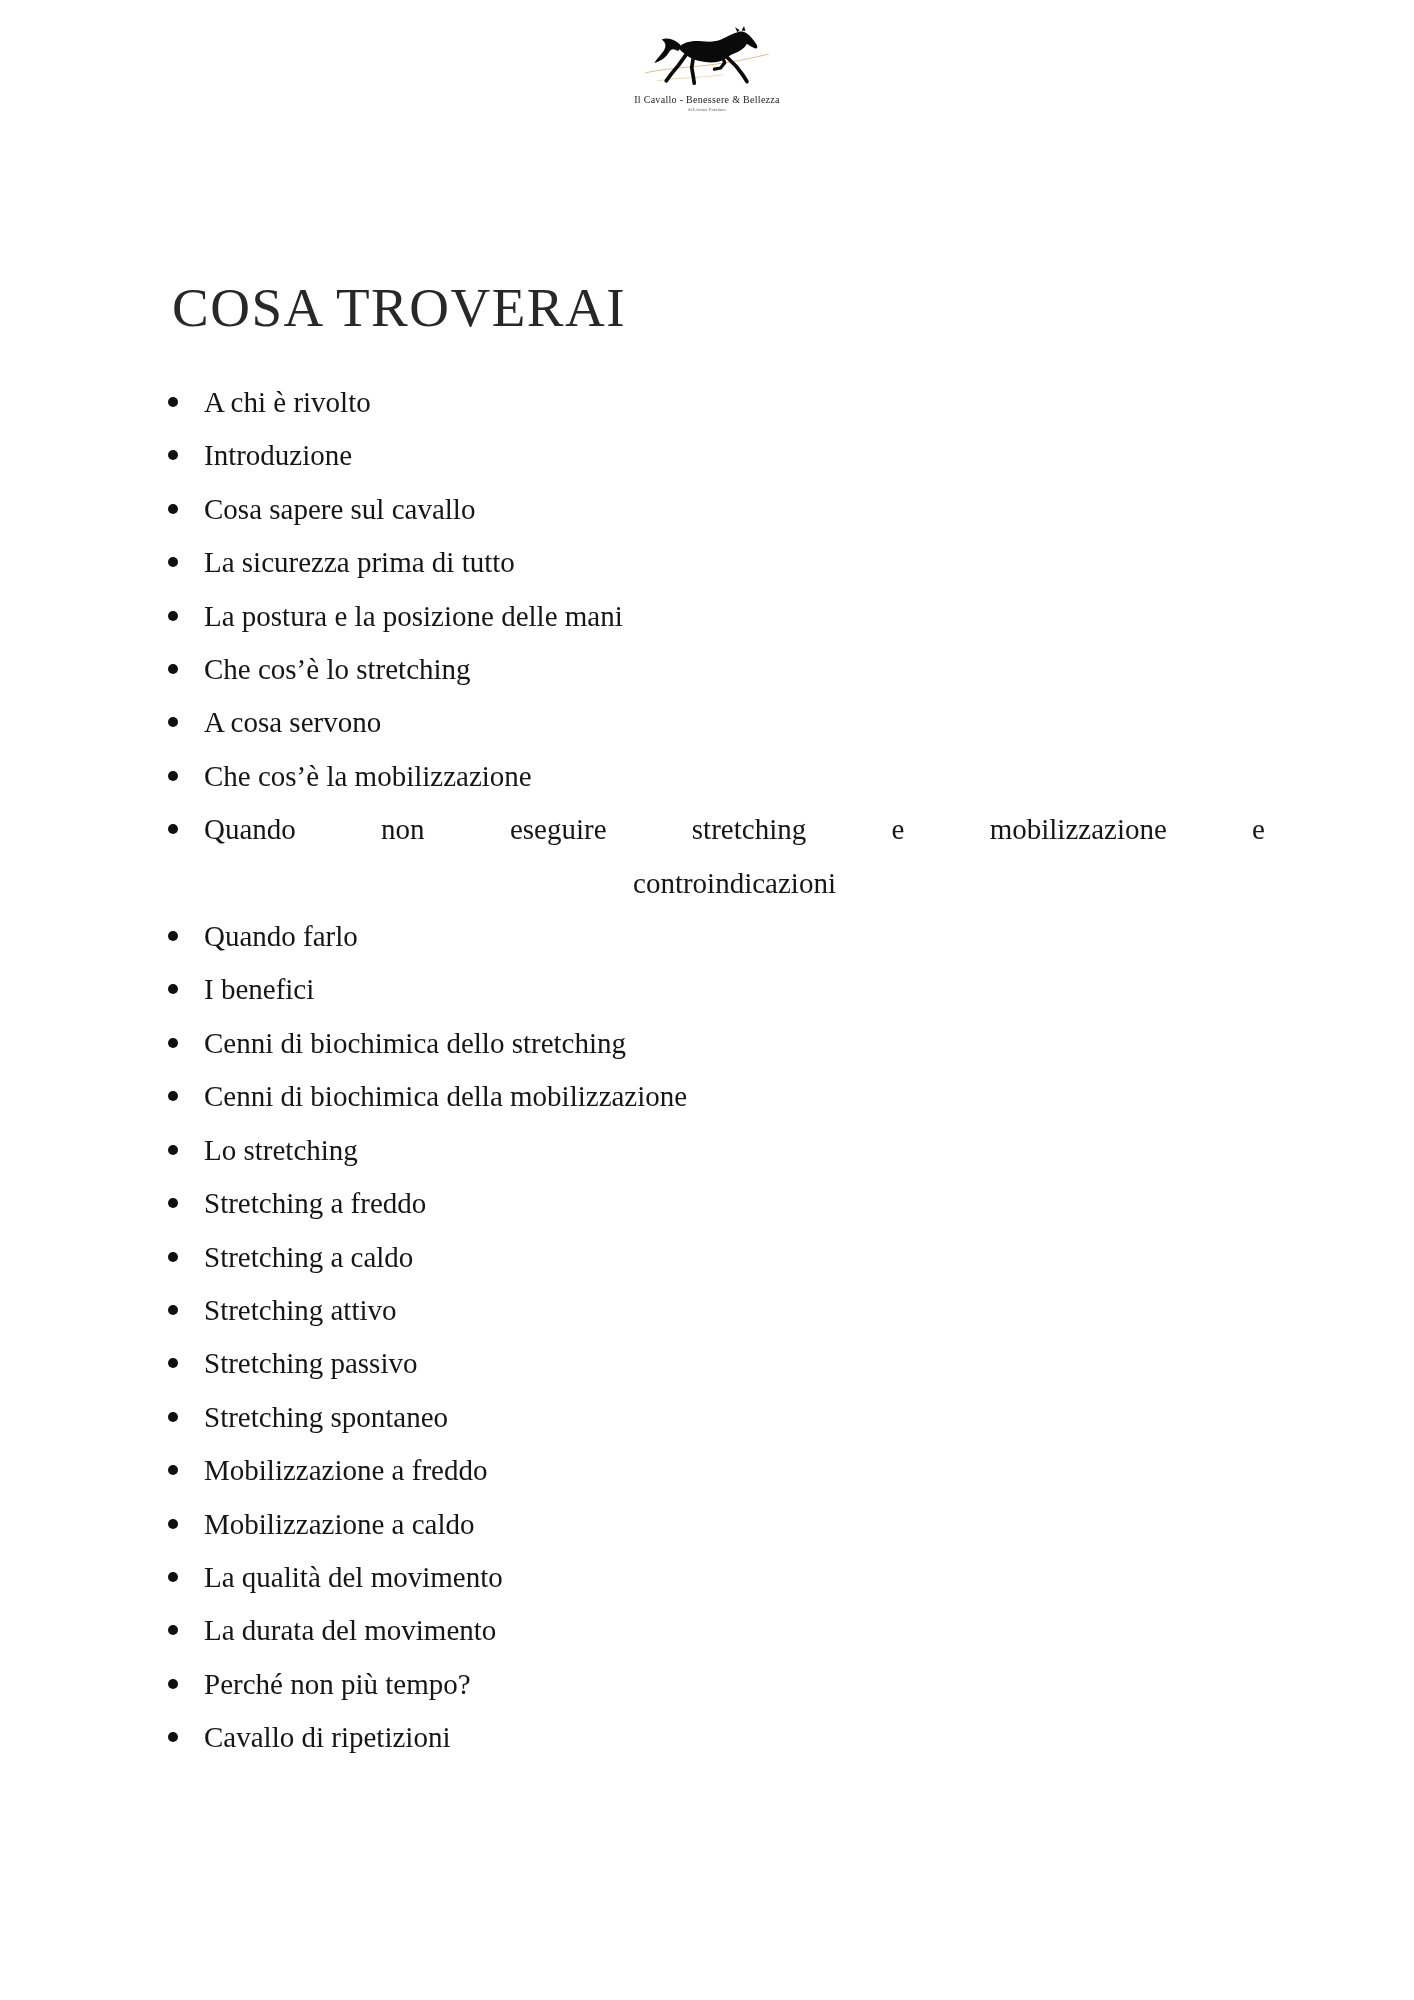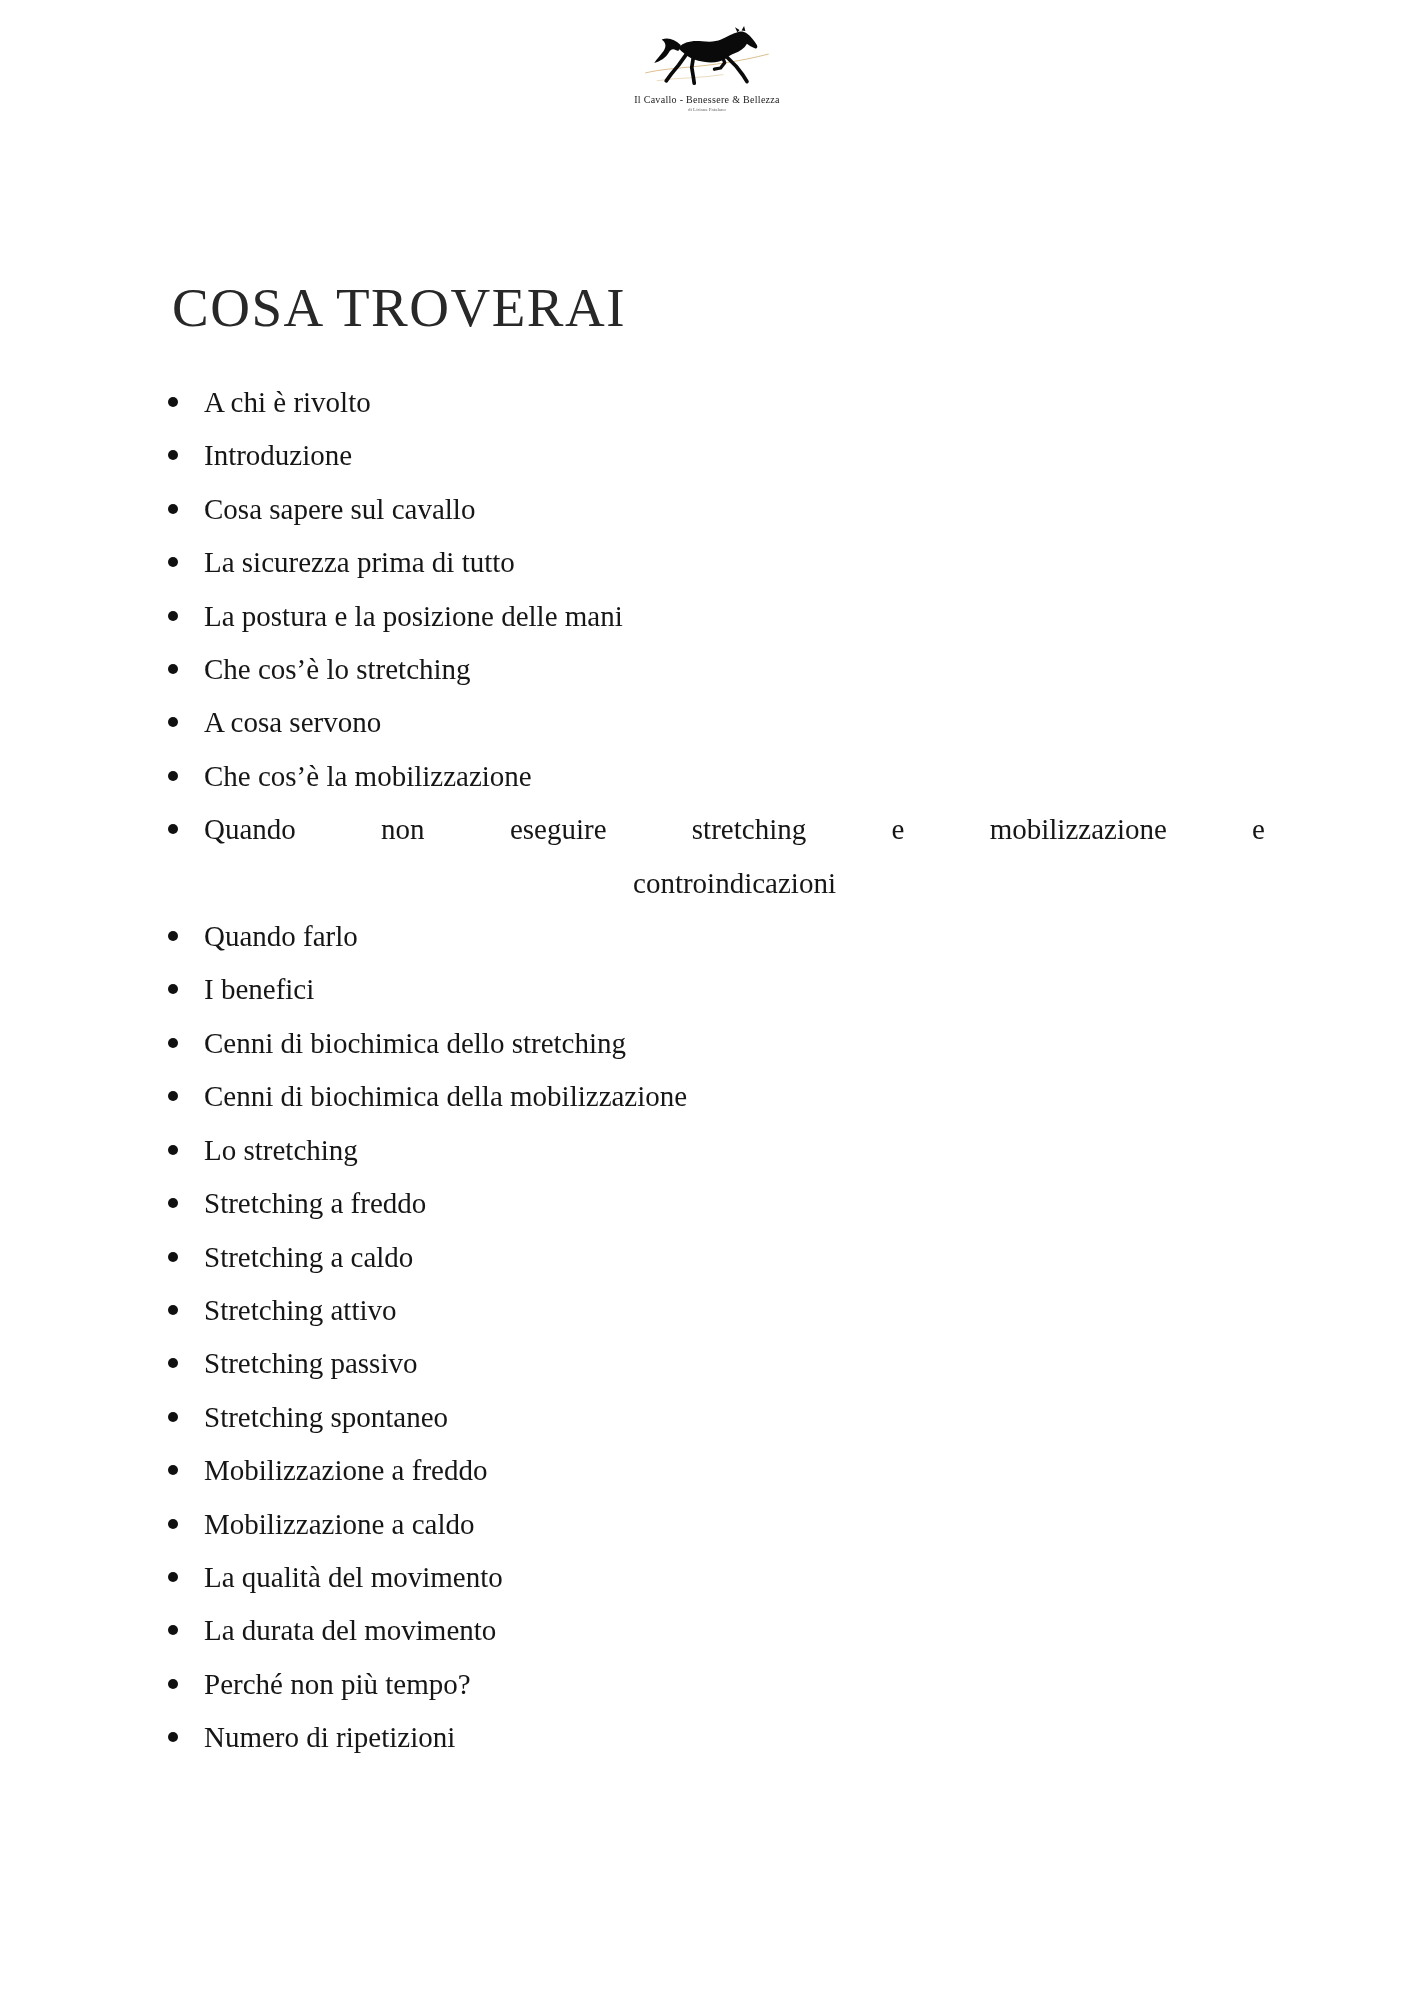--- a/index.html
+++ b/index.html
@@ -150,16 +150,16 @@
     <li>Stretching a freddo</li>
     <li>Stretching a caldo</li>
     <li>Stretching attivo</li>
     <li>Stretching passivo</li>
     <li>Stretching spontaneo</li>
     <li>Mobilizzazione a freddo</li>
     <li>Mobilizzazione a caldo</li>
     <li>La qualità del movimento</li>
     <li>La durata del movimento</li>
     <li>Perché non più tempo?</li>
-    <li>Numero di ripetizioni</li>
+    <li>Cavallo di ripetizioni</li>
   </ul>
 
 </div>
 
 </body></html>

